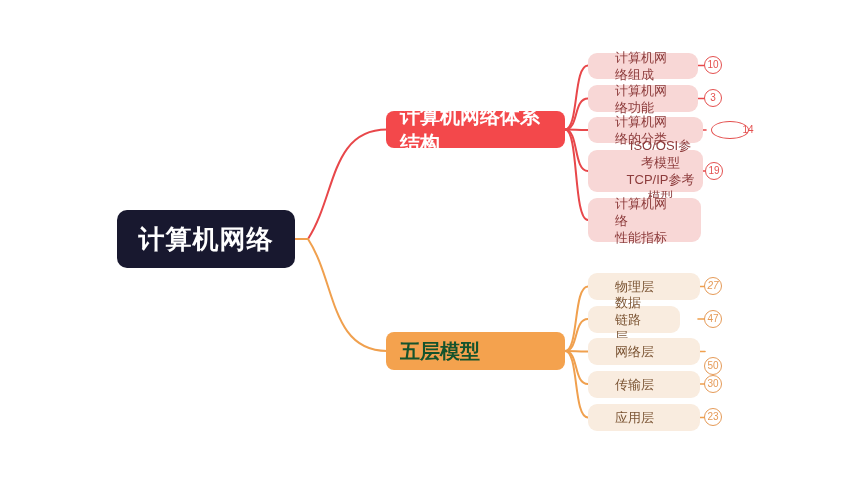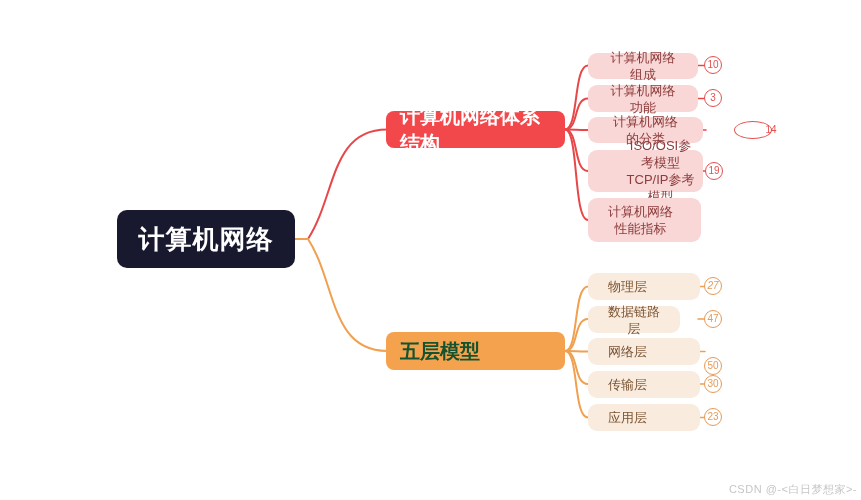--- a/index.html
+++ b/index.html
@@ -37,21 +37,21 @@
     position:absolute; left:386px; width:179px; height:38px;
     border-radius:8px; box-sizing:border-box;
     display:flex; align-items:center; padding:0 14px;
     font-size:20px; font-weight:bold;
   }
   #branch-architecture { top:111px; height:37px; background:var(--branch1_bg); color:#ffffff; }
   #branch-five-layer  { top:332px; background:var(--branch2_bg); color:#14532d; }
 
   .leaf {
     position:absolute; left:588px; border-radius:9px; box-sizing:border-box;
-    display:flex; align-items:center; padding:0 20px; font-size:13px;text-align:center;
+    display:flex; align-items:center; padding:0 27px; font-size:13px;
   }
   .leaf .lbl { white-space:pre-line; line-height:17px; }
   .leaf.pink  { background:var(--leaf1_bg); color:var(--leaf1_text); }
   .leaf.cream { background:var(--leaf2_bg); color:var(--leaf2_text); }
   .leaf.center { justify-content:center; text-align:center; padding:0 6px; }
 
   .badge {
     position:absolute; left:704px; width:18px; height:18px; border-radius:50%;
     background:#ffffff; box-sizing:border-box; font-size:10px;
     display:flex; align-items:center; justify-content:center; line-height:1;
@@ -137,22 +137,21 @@
   </div>
   <div class="leaf cream" style="top:371px; width:112px; height:27px;">
     <span class="lbl">传输层</span>
   </div>
   <div class="leaf cream" style="top:404px; width:112px; height:27px;">
     <span class="lbl">应用层</span>
   </div>
 
   <div class="badge red" style="top:56px;border-radius:9px;">10</div>
   <div class="badge red" style="top:89px;">3</div>
-  <div class="badge red" style="top:121px; left:734px;padding-left:36px;">14</div>
+  <div class="badge red" style="top:121px; left:711px;padding-left:36px;">14</div>
   <div class="badge red" style="top:162px; left:705px;">19</div>
   <div class="badge orange" style="top:277px;font-style:italic;">27</div>
   <div class="badge orange" style="top:310px;">47</div>
   <div class="badge orange" style="top:357px;">50</div>
   <div class="badge orange" style="top:375px;">30</div>
   <div class="badge orange" style="top:408px;">23</div>
 
-  <div id="watermark">CSDN @-&lt;白日梦想家&gt;-</div>
 </div>
 
 </body></html>

